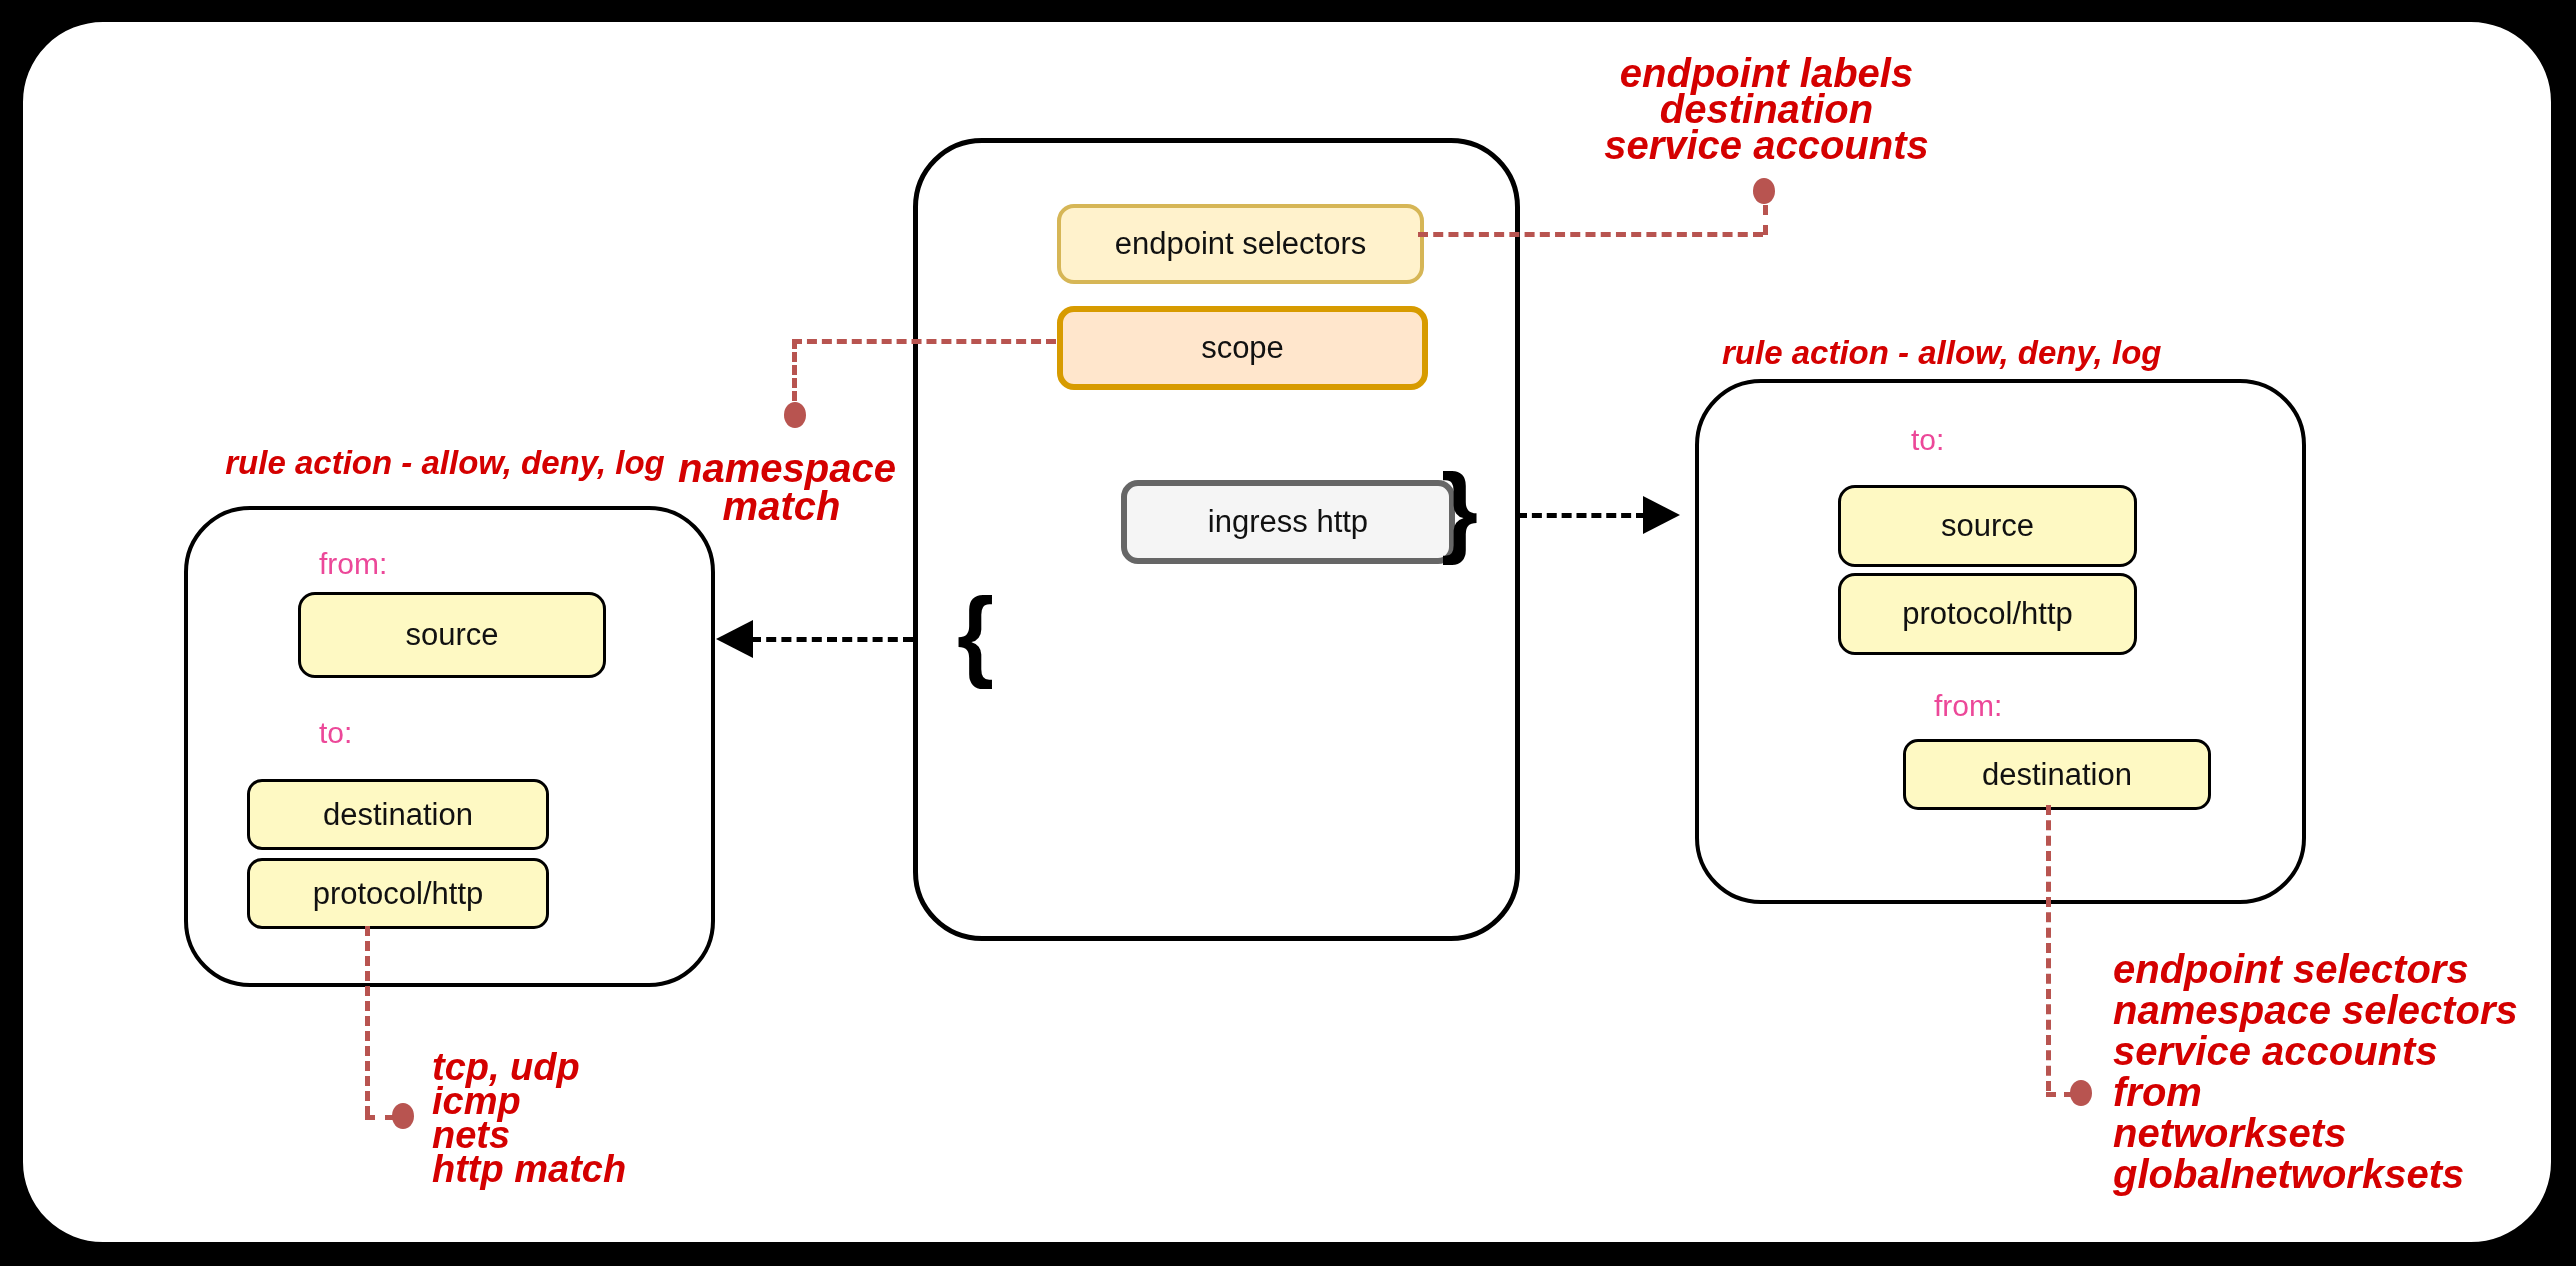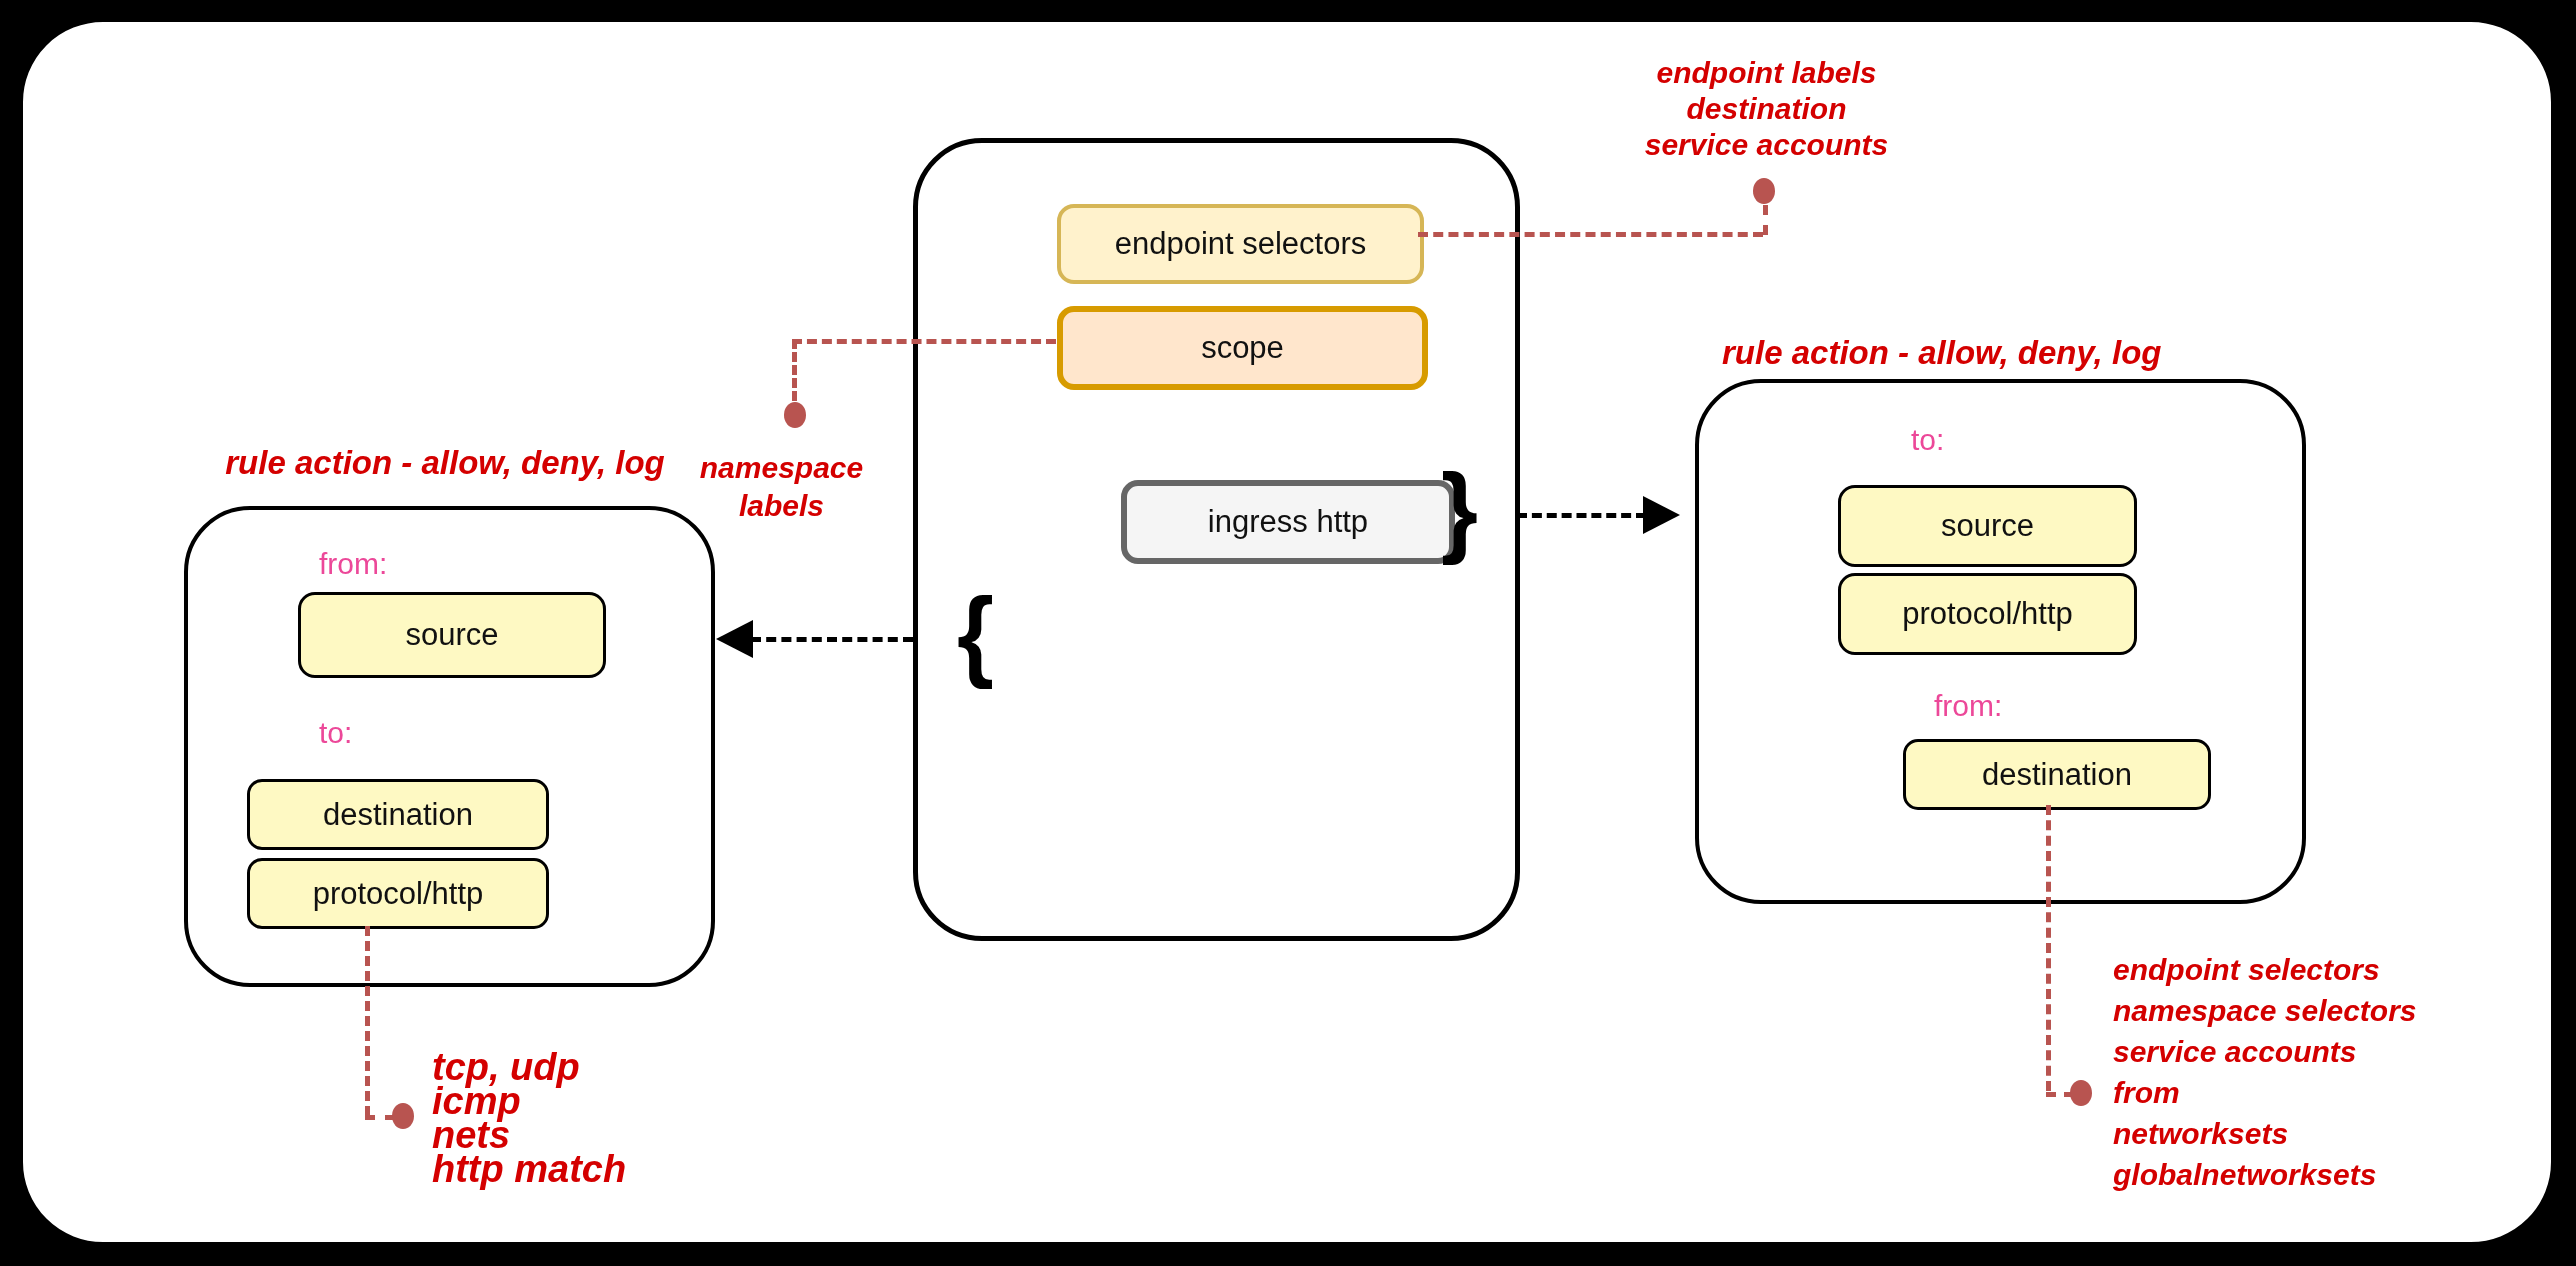--- a/index.html
+++ b/index.html
@@ -56,21 +56,21 @@
     position: absolute;
     font-size: 30px;
     color: #ec4899;
     white-space: nowrap;
   }
   .note {
     position: absolute;
     color: #d40000;
     font-weight: bold;
     font-style: italic;
-    font-size: 30px;
+    font-size: 40px;
     white-space: nowrap;
   }
   .note div { line-height: 36px; }
   .hdash {
     position: absolute;
     border-top: 5.2px dashed #b85450;
     height: 0;
   }
   .vdash {
     position: absolute;
@@ -216,17 +216,17 @@
   <div class="dot" style="left:1753px; top:178px;"></div>
   <div class="vdash" style="left:1763px; top:205px; height:30px;"></div>
   <div class="hdash" style="left:1418px; top:232px; width:345px;"></div>
 
   <div class="hdash" style="left:792px; top:339px; width:264px;"></div>
   <div class="vdash" style="left:792px; top:339px; height:62px;"></div>
   <div class="dot" style="left:784px; top:402px;"></div>
 
   <div class="note" style="left:678px; top:449px; width:207px; text-align:center;">
     <div style="line-height:38px;">namespace</div>
-    <div style="line-height:38px;">labels</div>
+    <div style="line-height:38px;">match</div>
   </div>
 
 </div>
 
 
 </body></html>

